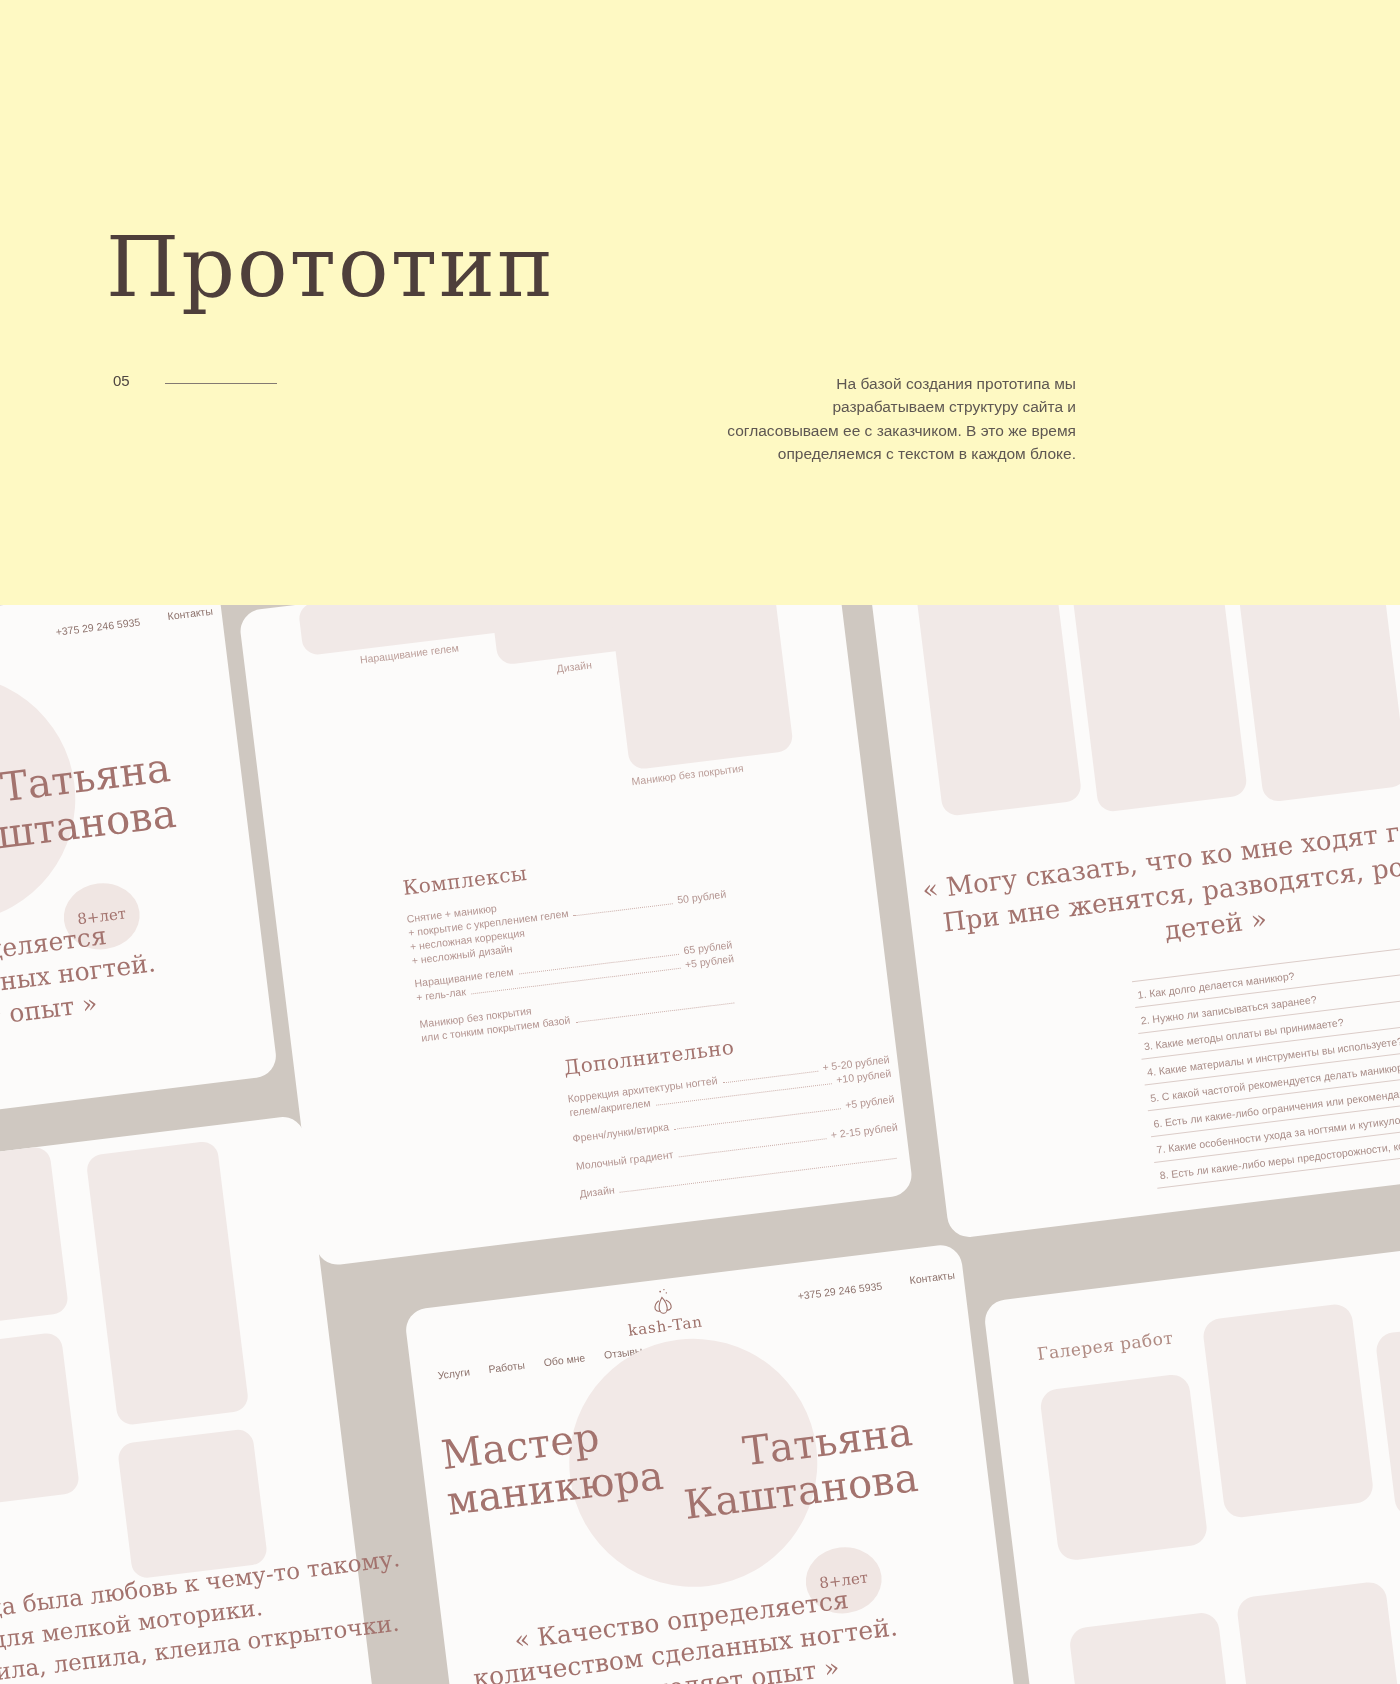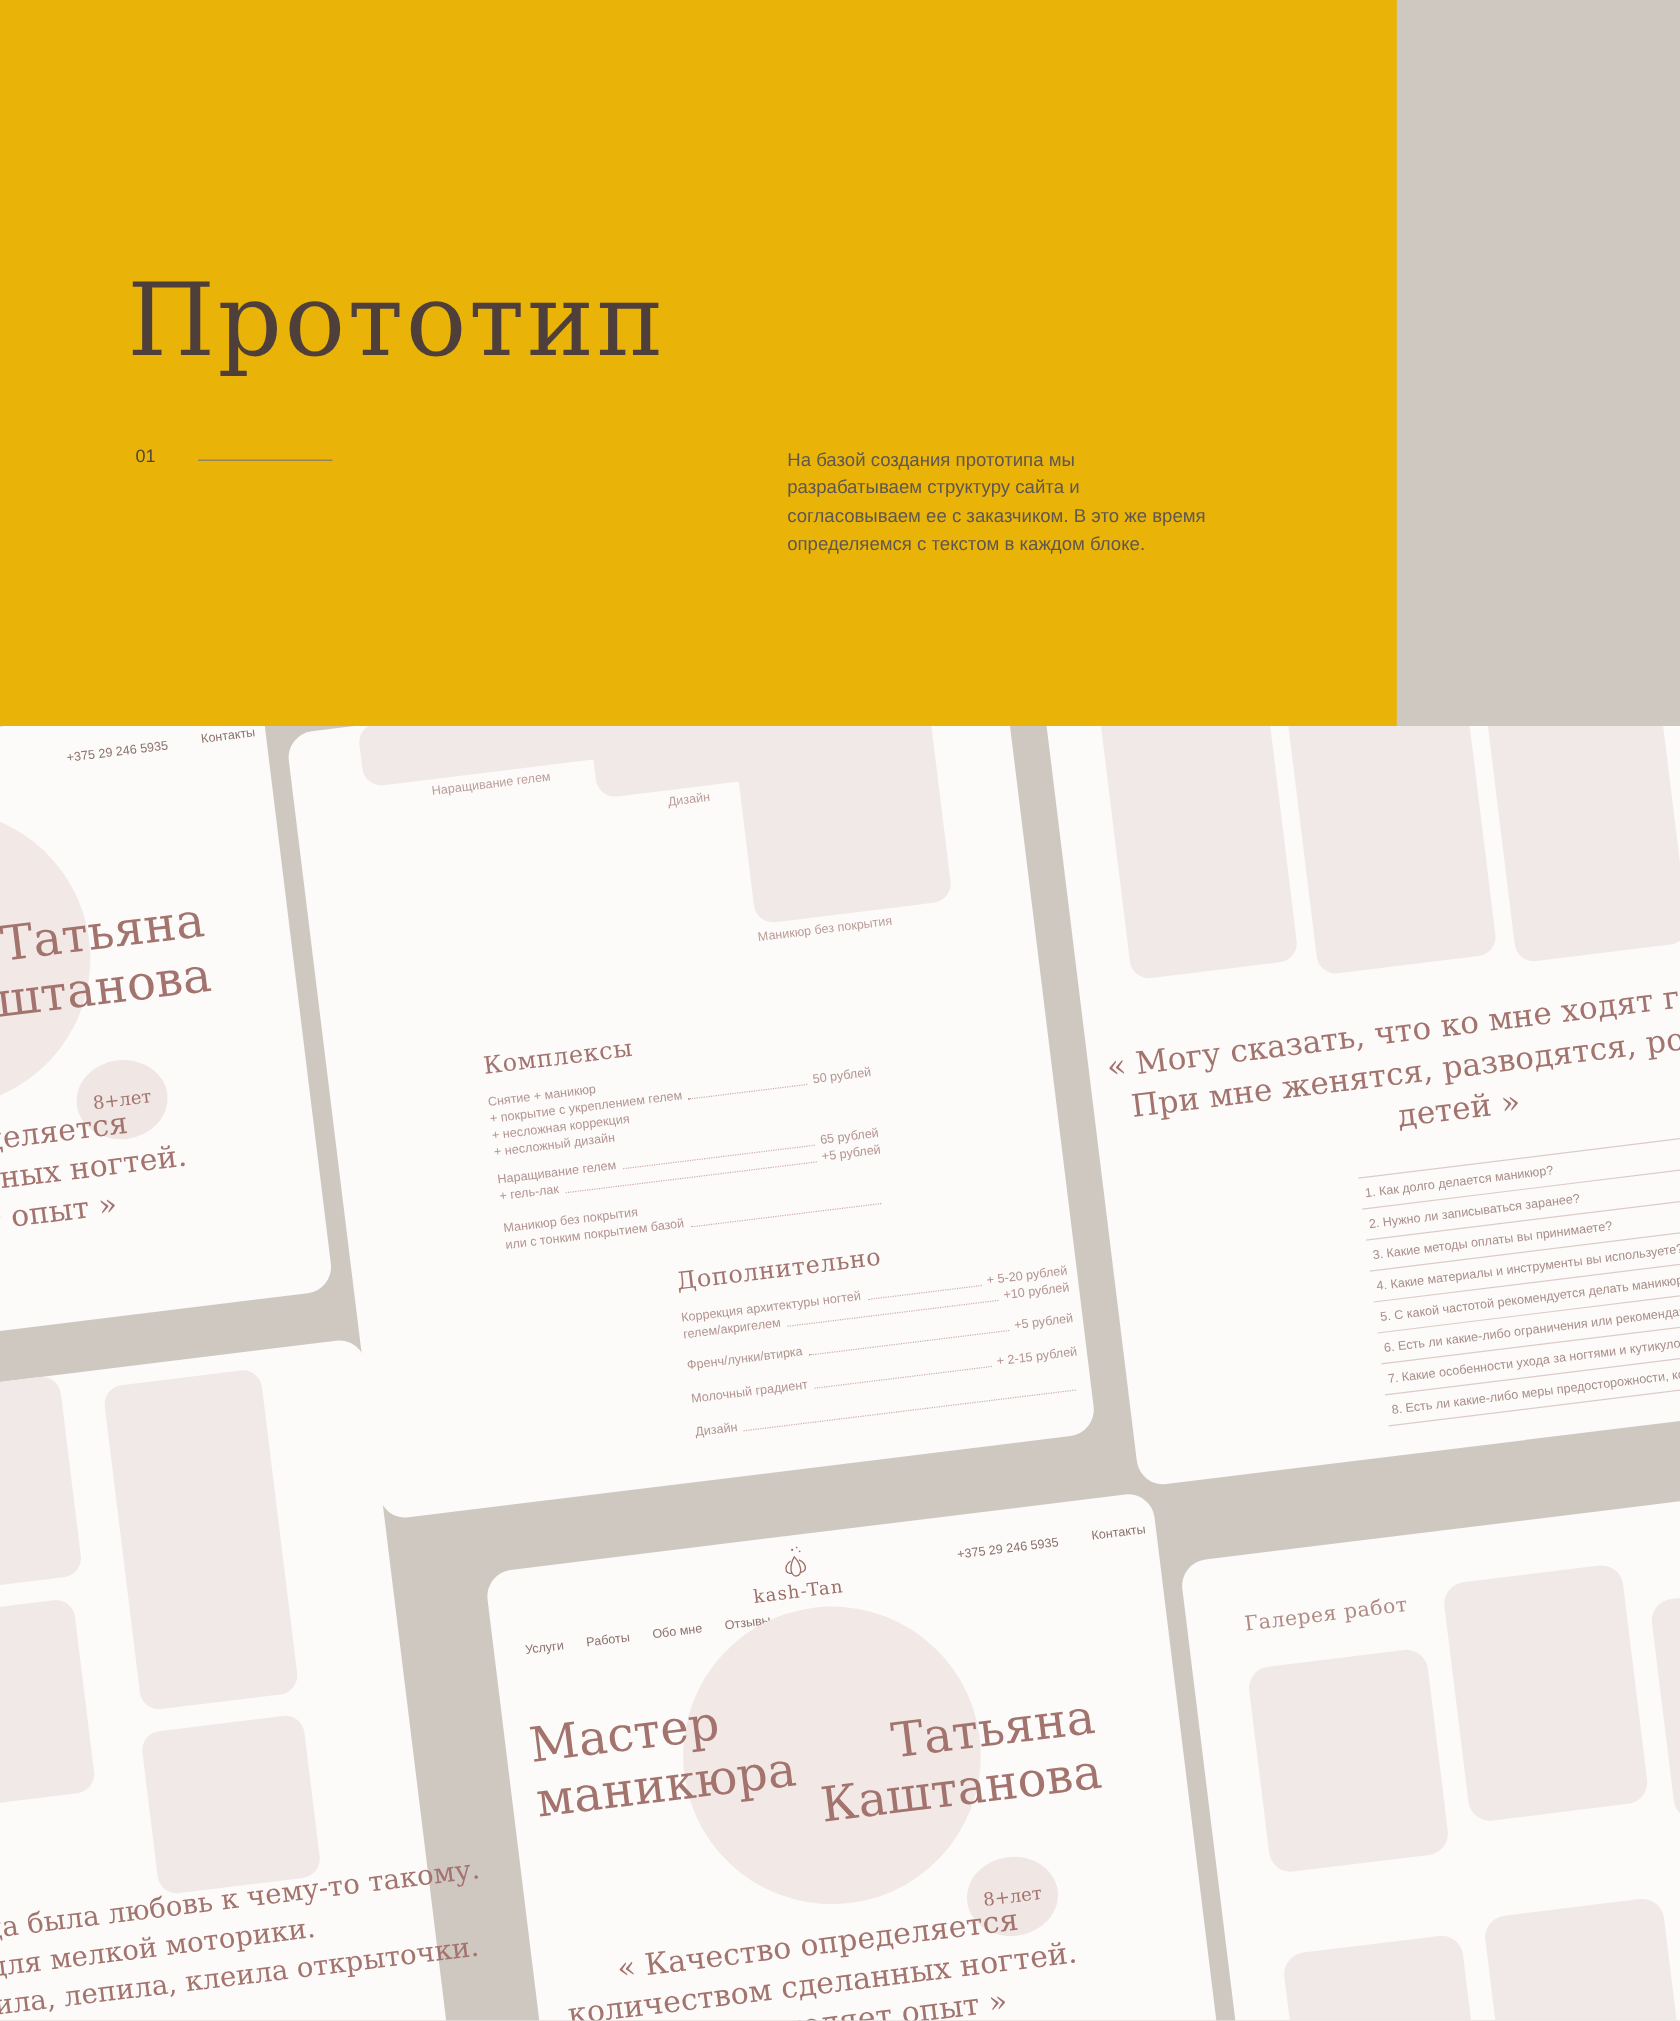--- a/index.html
+++ b/index.html
@@ -1,21 +1,21 @@
 <!DOCTYPE html>
 <html><head>
 <meta charset="utf-8">
 <style>
   html,body{margin:0;padding:0;}
   .page{position:relative;width:1400px;height:1684px;overflow:hidden;background:#cfc8c1;
         font-family:"Liberation Sans",sans-serif;}
   .serif{font-family:"DejaVu Serif",serif;}
 
   
-  .top-band{position:absolute;left:0;top:0;width:1164px;height:605px;background:#eab308;}
+  .top-band{position:absolute;left:0;top:0;width:1400px;height:605px;background:#fef9c3;text-align:right;}
   .page-title{position:absolute;left:106px;top:218px;font-family:"DejaVu Serif",serif;
               font-size:84px;font-weight:400;color:#4e3f3b;letter-spacing:2px;}
   .num{position:absolute;left:113px;top:372px;font-size:15px;color:#4e4540;}
   .num-rule{position:absolute;left:165px;top:383px;width:112px;height:1px;background:#837a72;}
   .intro{position:absolute;left:656px;top:372px;width:420px;font-size:15.5px;line-height:1.5;
          color:#5e5752;white-space:pre-line;}
 
   
   .collage{position:absolute;left:0;top:605px;width:1400px;height:1079px;overflow:hidden;}
   .card{position:absolute;background:#fcfbfa;border-radius:22px;transform:rotate(-7deg);}
@@ -61,21 +61,21 @@
   
   .gal-head{position:absolute;left:48px;top:48px;font-size:17px;color:#b08b83;letter-spacing:.5px;}
 </style>
 </head>
 <body>
 
 <div class="page">
 
   <div class="top-band">
     <div class="page-title">Прототип</div>
-    <div class="num">01</div>
+    <div class="num">05</div>
     <div class="num-rule"></div>
     <div class="intro">На базой создания прототипа мы
 разрабатываем структуру сайта и
 согласовываем ее с заказчиком. В это же время
 определяемся с текстом в каждом блоке.</div>
   </div>
 
   <div class="collage">
 
     <div class="card" style="left:-310px;top:6px;width:560px;height:500px;">

